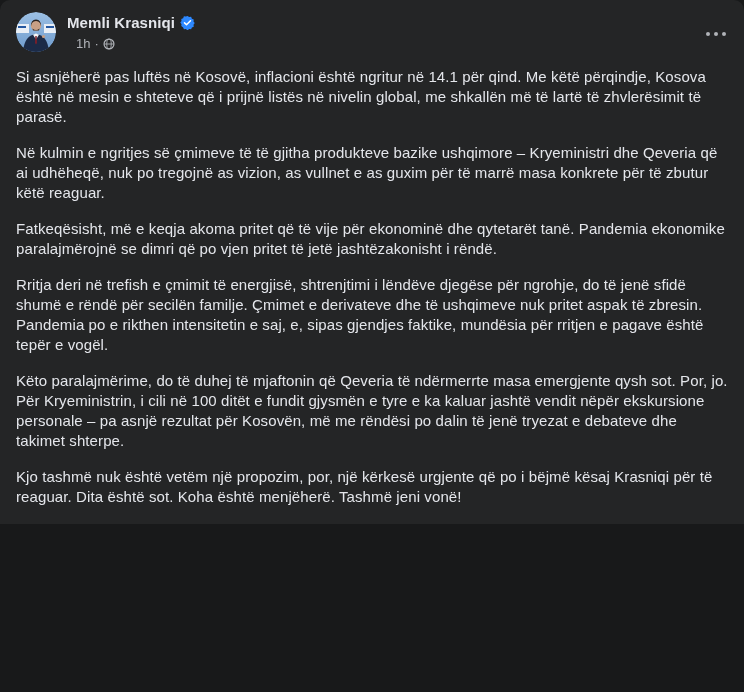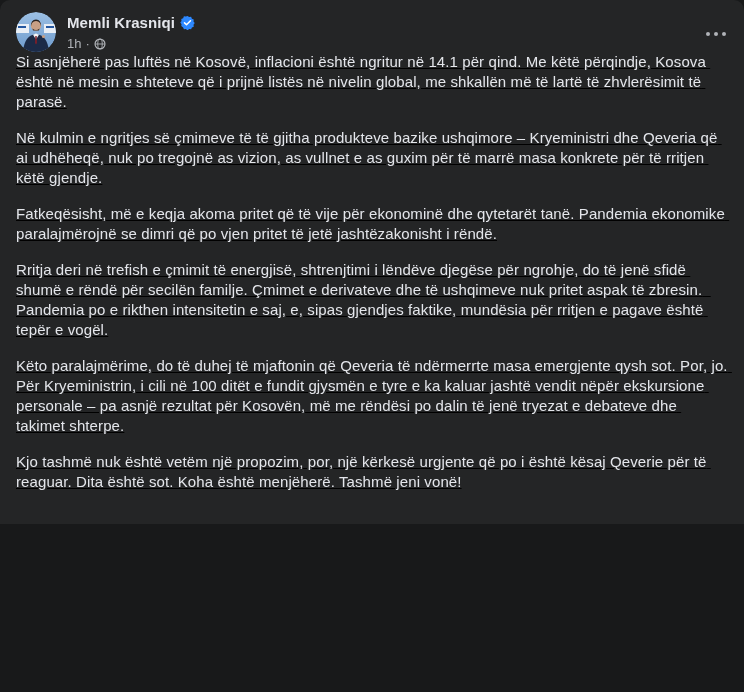--- a/index.html
+++ b/index.html
@@ -53,21 +53,21 @@
     margin-left: 5px;
   }
   .meta-row {
     display: flex;
     align-items: center;
     margin-top: 3px;
     color: #B0B3B8;
     font-size: 13px;
     height: 16px;
   }
-  .meta-row .timestamp { cursor: pointer; }
+  .meta-row .timestamp { cursor: pointer; margin-left: 9px; }
   .meta-row .sep { margin: 0 4px; }
   .globe { display: inline-flex; margin-top: 1px; }
   .more-btn {
     position: absolute;
     top: 16px;
     right: 10px;
     width: 36px;
     height: 36px;
     border: none;
     background: transparent;
@@ -80,21 +80,21 @@
   }
   .more-btn .dot {
     width: 4px;
     height: 4px;
     border-radius: 50%;
     background: #B0B3B8;
   }
   
   .post-body {
     padding: 0 16px;
-    text-decoration: underline;
+    margin-top: 15px;
   }
   .post-body p {
     margin: 0 0 16px 0;
     color: #E4E6EB;
     font-size: 15px;
     line-height: 20px;
     white-space: pre-wrap;
     letter-spacing: 0.1px;
   }
 </style>
@@ -160,20 +160,20 @@
     <button class="more-btn" aria-label="More options">
       <span class="dot"></span>
       <span class="dot"></span>
       <span class="dot"></span>
     </button>
 
   </div>
 
   <div class="post-body">
     <p>Si asnjëherë pas luftës në Kosovë, inflacioni është ngritur në 14.1 për qind. Me këtë përqindje, Kosova është në mesin e shteteve që i prijnë listës në nivelin global, me shkallën më të lartë të zhvlerësimit të parasë.</p>
-    <p>Në kulmin e ngritjes së çmimeve të të gjitha produkteve bazike ushqimore – Kryeministri dhe Qeveria që ai udhëheqë, nuk po tregojnë as vizion, as vullnet e as guxim për të marrë masa konkrete për të rritjen këtë gjendje.</p>
+    <p>Në kulmin e ngritjes së çmimeve të të gjitha produkteve bazike ushqimore – Kryeministri dhe Qeveria që ai udhëheqë, nuk po tregojnë as vizion, as vullnet e as guxim për të marrë masa konkrete për të zbutur këtë reaguar.</p>
     <p>Fatkeqësisht, më e keqja akoma pritet që të vije për ekonominë dhe qytetarët tanë. Pandemia ekonomike paralajmërojnë se dimri që po vjen pritet të jetë jashtëzakonisht i rëndë.</p>
     <p>Rritja deri në trefish e çmimit të energjisë, shtrenjtimi i lëndëve djegëse për ngrohje, do të jenë sfidë shumë e rëndë për secilën familje. Çmimet e derivateve dhe të ushqimeve nuk pritet aspak të zbresin.  Pandemia po e rikthen intensitetin e saj, e, sipas gjendjes faktike, mundësia për rritjen e pagave është tepër e vogël.</p>
     <p>Këto paralajmërime, do të duhej të mjaftonin që Qeveria të ndërmerrte masa emergjente qysh sot. Por, jo. Për Kryeministrin, i cili në 100 ditët e fundit gjysmën e tyre e ka kaluar jashtë vendit nëpër ekskursione personale – pa asnjë rezultat për Kosovën, më me rëndësi po dalin të jenë tryezat e debateve dhe takimet shterpe.</p>
-    <p>Kjo tashmë nuk është vetëm një propozim, por, një kërkesë urgjente që po i është kësaj Qeverie për të reaguar. Dita është sot. Koha është menjëherë. Tashmë jeni vonë!</p>
+    <p>Kjo tashmë nuk është vetëm një propozim, por, një kërkesë urgjente që po i bëjmë kësaj Krasniqi për të reaguar. Dita është sot. Koha është menjëherë. Tashmë jeni vonë!</p>
   </div>
 
 </div>
 
 </body></html>

